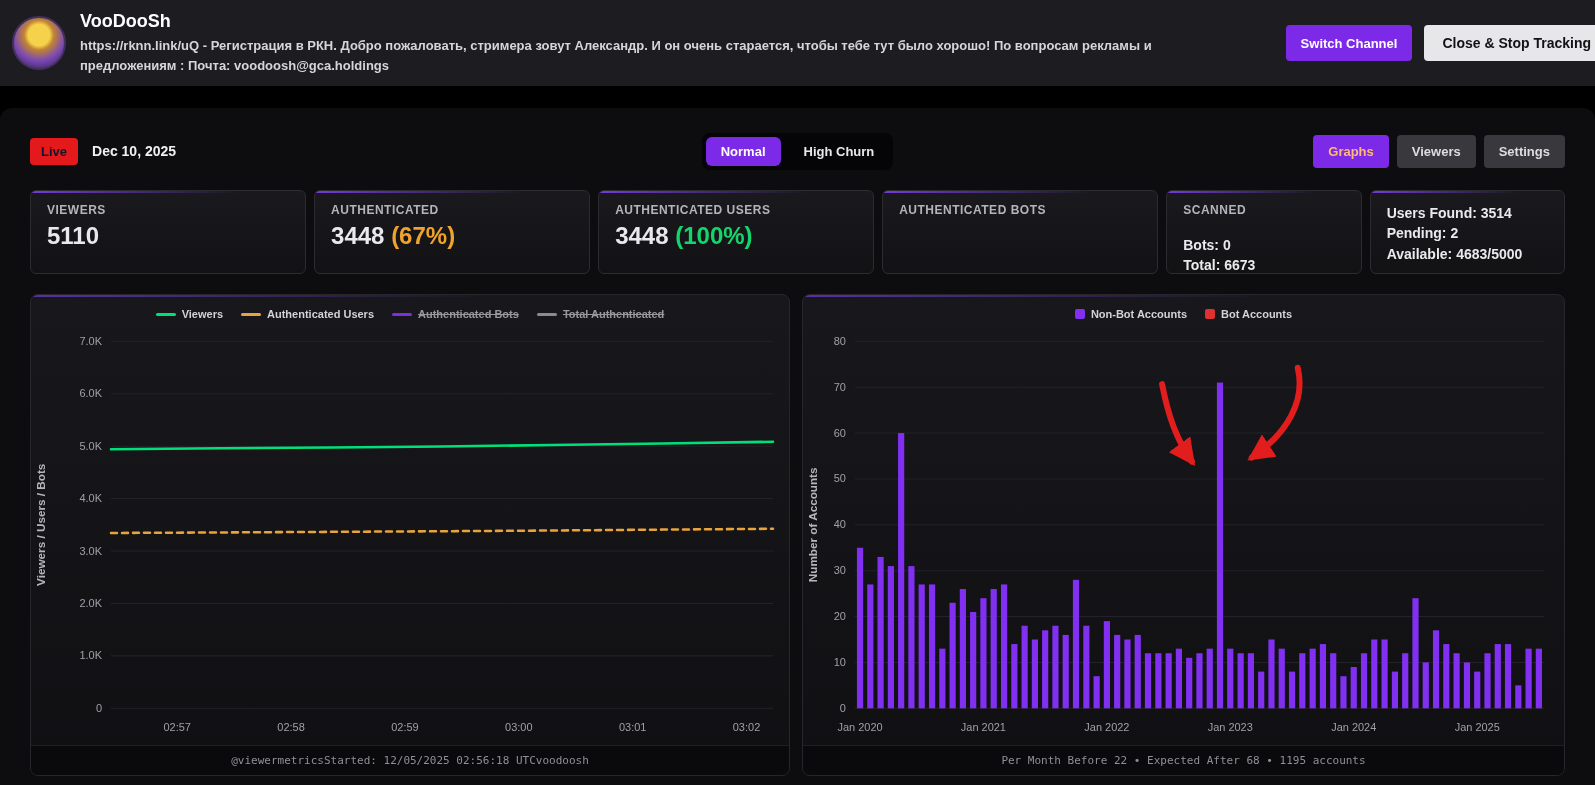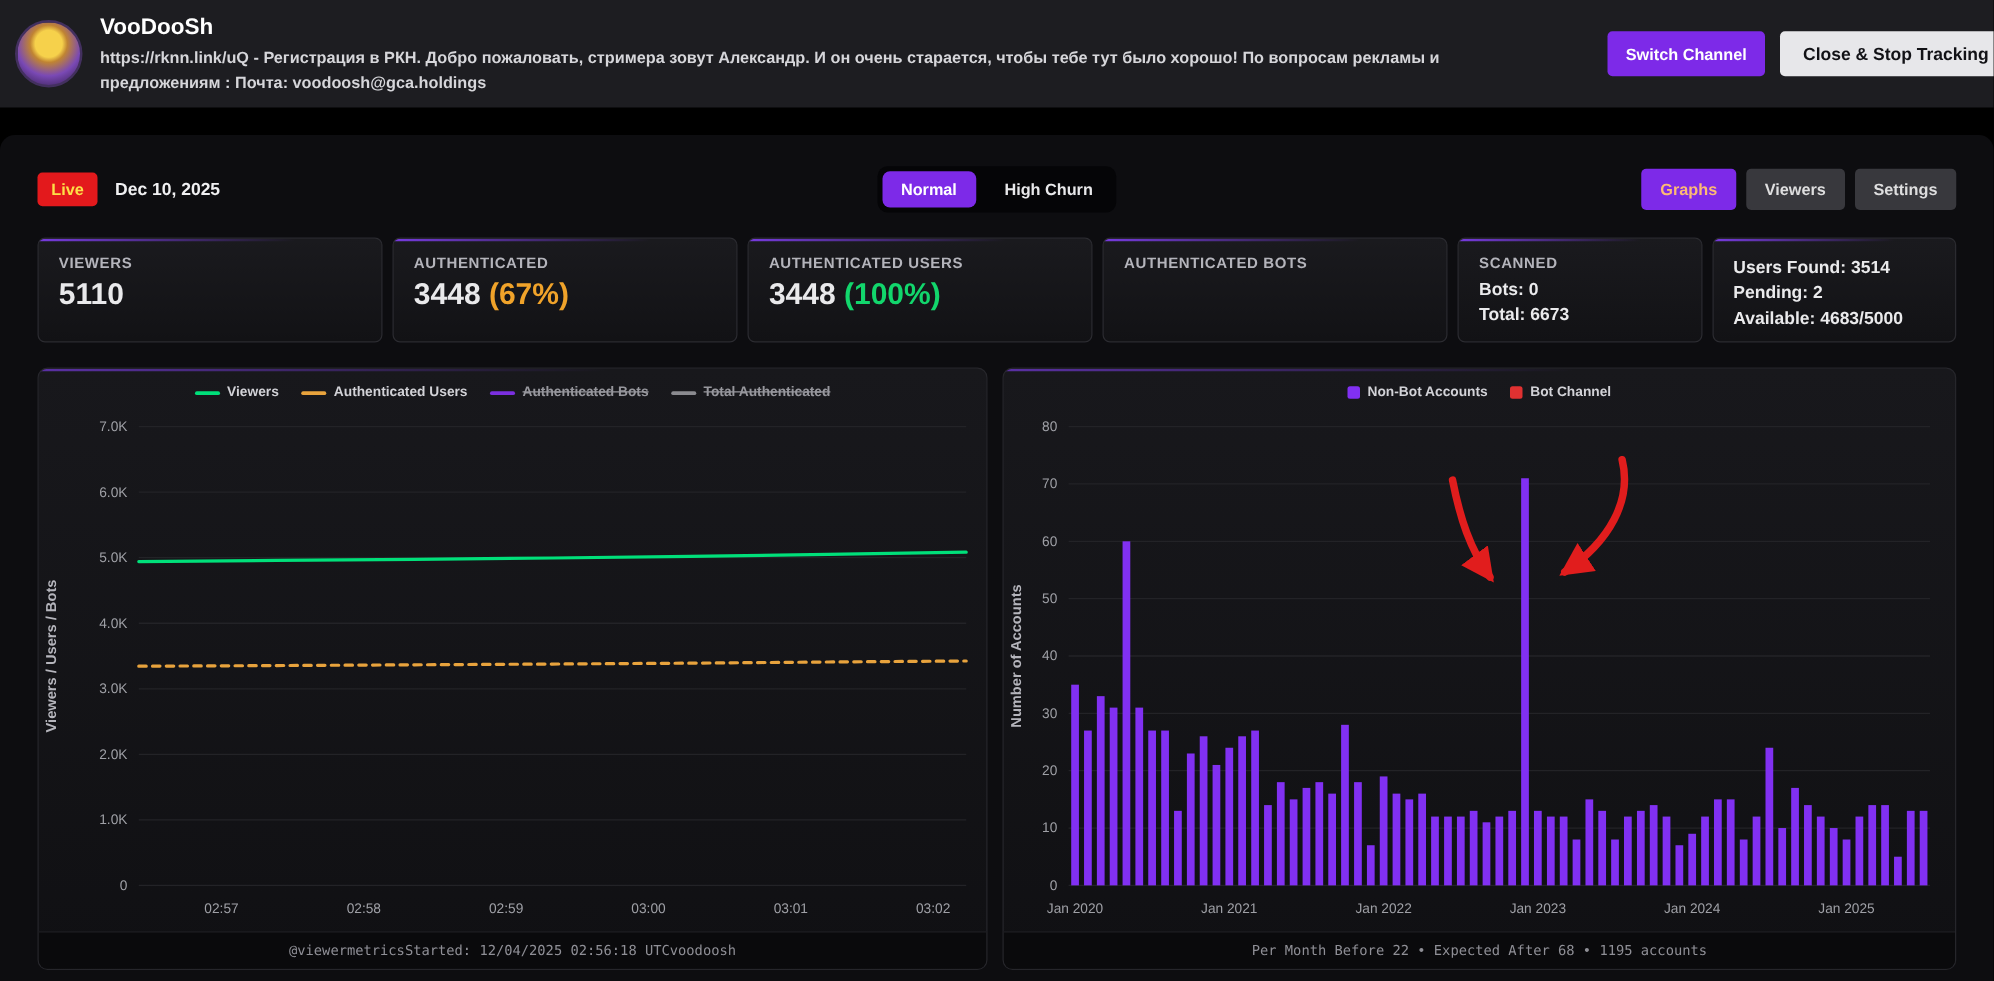--- a/index.html
+++ b/index.html
@@ -17,21 +17,21 @@
   .btn{border:none;cursor:pointer;font-weight:bold;font-size:13px;border-radius:4px;padding:9px 15px;font-family:inherit;white-space:nowrap}
   .btn-purple{background:#7d2ae8;color:#fff}
   .btn-light{background:#e7e7ea;color:#121216;font-size:14px;padding:10px 18px;margin-right:-14px}
 
   
   .main{background:#0d0d10;margin-top:22px;height:677px;border-radius:12px 12px 0 0;padding:26px 30px 0}
 
   .toolbar{display:flex;align-items:center;margin-bottom:22px;height:34px}
   .toolbar-left{flex:1;display:flex;align-items:center;gap:14px}
   .toolbar-right{flex:1;display:flex;justify-content:flex-end;gap:8px}
-  .live-badge{background:#e3191c;color:#fde047;font-weight:bold;font-size:13px;padding:6px 11px;border-radius:4px}
+  .live-badge{background:#e3191c;color:#0f172a;font-weight:bold;font-size:13px;padding:6px 11px;border-radius:4px}
   .date-text{font-weight:bold;font-size:14px;color:#f0f0f2}
   .mode-toggle{background:#050507;border-radius:8px;padding:4px;display:flex;gap:8px}
   .mode-btn{background:transparent;color:#e8e8ea;border:none;font-weight:bold;font-size:13px;padding:7px 15px;border-radius:6px;cursor:pointer;font-family:inherit}
   .mode-btn.active{background:#7d2ae8;color:#fff}
   .view-btn{background:#38383d;color:#dededf}
   .view-btn.active{background:#7d2ae8;color:#fdba74}
 
   
   .stats-row{display:flex;gap:8px;margin-bottom:20px}
   .card{position:relative;background:linear-gradient(180deg,#1a1a1e,#121215);border:1px solid #2b2b30;border-radius:6px;height:84px;padding:12px 16px;overflow:hidden}
@@ -113,21 +113,21 @@
       <div class="card-label">AUTHENTICATED USERS</div>
       <div class="card-value">
         <span>3448</span> <span class="pct-green">(100%)</span>
       </div>
     </div>
     <div class="card card-wide">
       <div class="card-label">AUTHENTICATED BOTS</div>
       <div class="card-value"></div>
     </div>
     <div class="card card-narrow">
-      <div class="card-label" style="margin-bottom:4px">SCANNED</div>
+      <div class="card-label" style="margin-bottom:18px">SCANNED</div>
       <div class="card-line">Bots: 0</div>
       <div class="card-line">Total: 6673</div>
     </div>
     <div class="card card-narrow">
       <div class="card-line">Users Found: 3514</div>
       <div class="card-line">Pending: 2</div>
       <div class="card-line">Available: 4683/5000</div>
     </div>
   </div>
 
@@ -174,34 +174,34 @@
           <text x="373.92799999999994" y="398" text-anchor="middle" class="tick">02:59</text>
           <text x="487.792" y="398" text-anchor="middle" class="tick">03:00</text>
           <text x="601.656" y="398" text-anchor="middle" class="tick">03:01</text>
           <text x="715.52" y="398" text-anchor="middle" class="tick">03:02</text>
           <polyline points="80.0,121.9 190.3,121.0 300.7,120.1 411.0,119.1 521.3,117.8 631.7,116.3 742.0,114.5" fill="none" stroke="#00e07a" stroke-width="2.5" stroke-linecap="round"></polyline>
           <polyline points="80.0,204.0 190.3,203.5 300.7,202.9 411.0,202.3 521.3,201.6 631.7,200.7 742.0,199.9" fill="none" stroke="#e8a33d" stroke-width="2.5" stroke-linecap="round" stroke-dasharray="6 5"></polyline>
           <text x="14" y="196" class="axis-label" text-anchor="middle" transform="rotate(-90 14 196)">Viewers / Users / Bots</text>
         </svg>
       <div class="panel-footer">
         <span>@viewermetrics</span>
-        <span>Started: 12/04/2025 02:56:18 UTC</span>
+        <span>Started: 12/05/2025 02:56:18 UTC</span>
         <span>voodoosh</span>
       </div>
     </div>
 
     <div class="panel panel-bar">
       <div class="legend-row" id="bar-legend">
           <div class="legend-item">
             <span class="sw-square" style="background: rgb(129, 48, 242);"></span>
             <span class="legend-label">Non-Bot Accounts</span>
           </div>
           <div class="legend-item">
             <span class="sw-square" style="background: rgb(224, 49, 49);"></span>
-            <span class="legend-label">Bot Channel</span>
+            <span class="legend-label">Bot Accounts</span>
           </div>
         </div>
       <svg class="plot" id="bar-plot" preserveAspectRatio="none" viewBox="0 0 763 412">
           <line x1="52" y1="376" x2="743" y2="376" stroke="#232327" stroke-width="1"></line>
           <text x="43" y="379.5" text-anchor="end" class="tick">0</text>
           <line x1="52" y1="331" x2="743" y2="331" stroke="#232327" stroke-width="1"></line>
           <text x="43" y="334.5" text-anchor="end" class="tick">10</text>
           <line x1="52" y1="286" x2="743" y2="286" stroke="#232327" stroke-width="1"></line>
           <text x="43" y="289.5" text-anchor="end" class="tick">20</text>
           <line x1="52" y1="241" x2="743" y2="241" stroke="#232327" stroke-width="1"></line>

